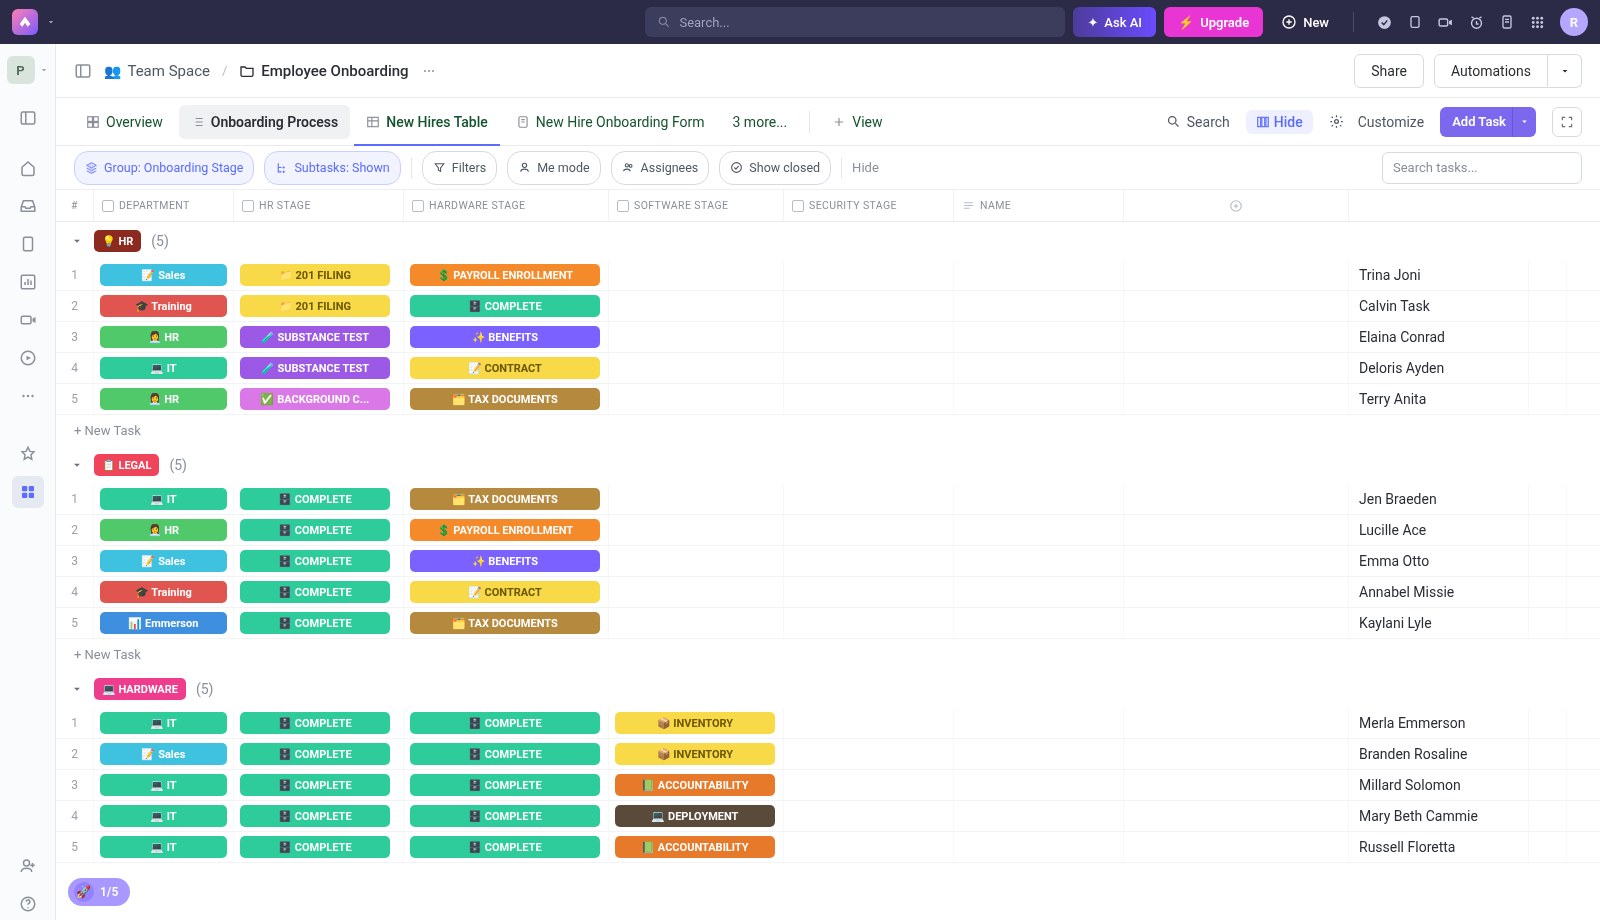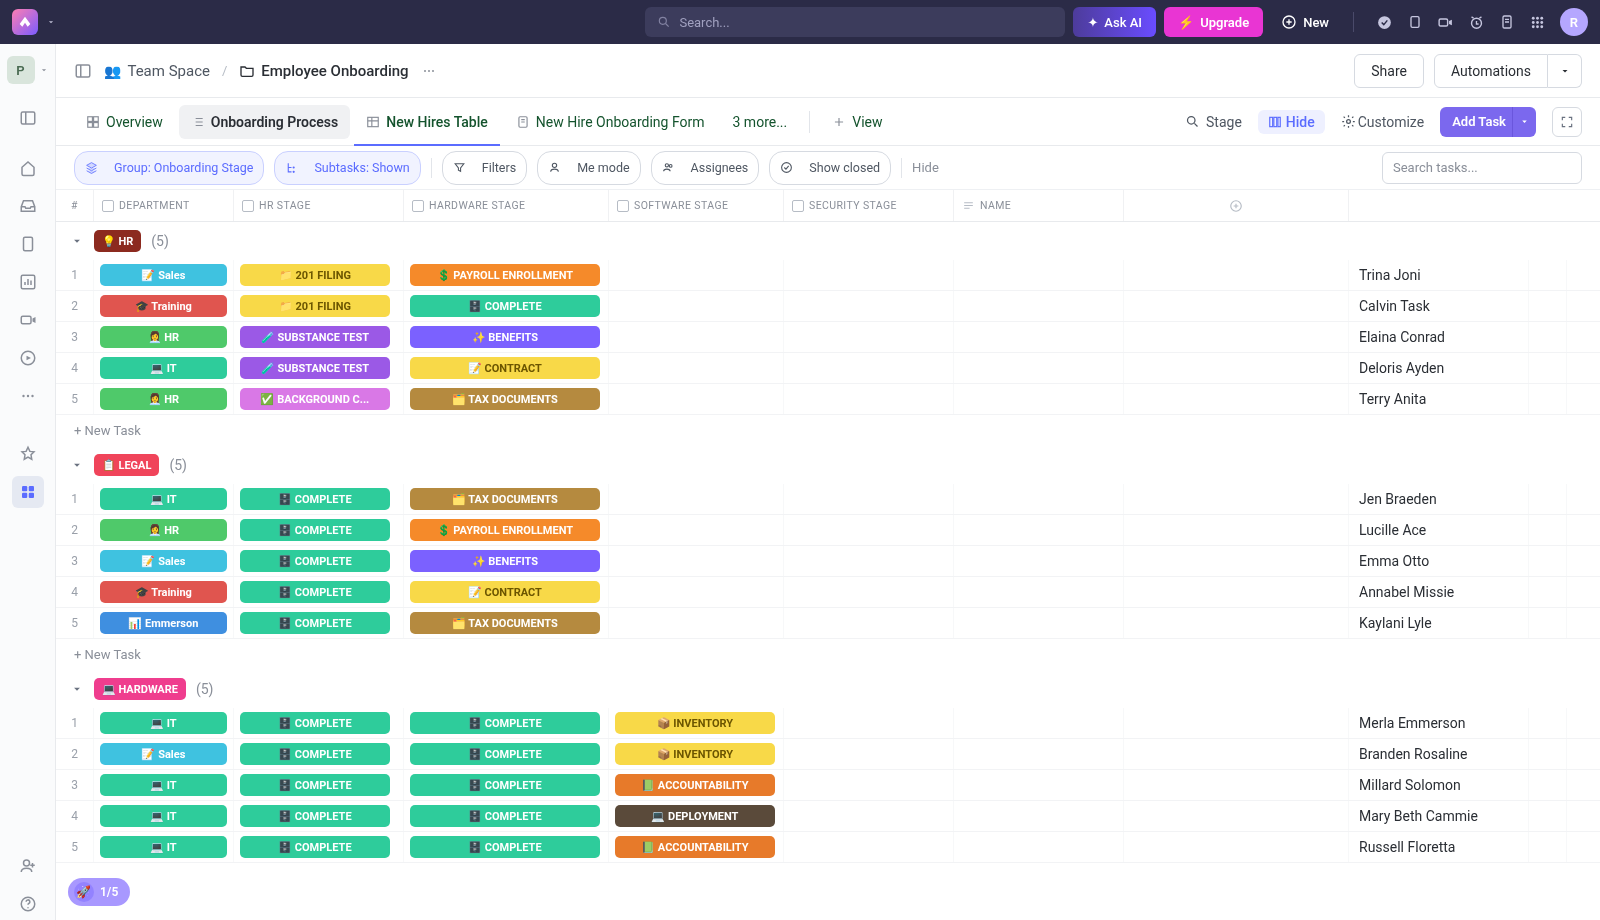--- a/index.html
+++ b/index.html
@@ -47,21 +47,21 @@
 .vtab .ico { color:#8a8f99; }
 .viewtabs .vsep { width:1px; height:22px; background:#e2e5ea; margin:0 6px; }
 .viewtabs .right { margin-left:auto; display:flex; align-items:center; gap:16px; font-size:14px; color:#4f5762; }
 .pill-hide { background:#eef0ff; color:#5b6cff; padding:4px 10px; border-radius:6px; display:flex; align-items:center; gap:4px; font-weight:500; }
 .btn-add { height:30px; background:#7b68ee; color:#fff; border-radius:6px; padding:0 12px; display:flex; align-items:center; font-weight:600; font-size:13px; }
 .btn-add-caret { width:24px; height:30px; background:#7b68ee; border-left:1px solid #6a56dd; border-radius:0 6px 6px 0; margin-left:-6px; display:flex; align-items:center; justify-content:center; color:#fff; }
 .sqbtn { width:30px; height:30px; border:1px solid #d6dae1; border-radius:6px; display:flex; align-items:center; justify-content:center; color:#6a7280; }
 
 
 .filterrow { height:44px; display:flex; align-items:center; padding:0 18px; gap:10px; border-bottom:1px solid #eef0f3; }
-.chip { height:28px; padding:16px 10px; border:1px solid #d6dae1; border-radius:14px; display:flex; align-items:center; gap:16px; font-size:12.5px; color:#4f5762; background:#fff; }
+.chip { height:28px; padding:16px 10px; border:1px solid #d6dae1; border-radius:14px; display:flex; align-items:center; gap:6px; font-size:12.5px; color:#4f5762; background:#fff; }
 .chip.blue { border-color:#c9d0ff; background:#f1f3ff; color:#5b6cff; }
 .chip.blue .ico{ color:#5b6cff; }
 .filterrow .fsep { width:1px; height:20px; background:#e2e5ea; }
 .filterrow .right { margin-left:auto; }
 .searchbox { height:32px; width:200px; border:1px solid #d6dae1; border-radius:6px; padding:0 10px; font-size:13px; color:#8a8f99; display:flex; align-items:center; }
 
 
 .tablewrap { flex:1; overflow:auto; }
 .thead { display:grid; grid-template-columns:38px 140px 170px 205px 175px 170px 170px 225px 180px 38px; height:32px; align-items:center; border-bottom:1px solid #e8eaed; color:#8a8f99; font-size:10.5px; letter-spacing:.4px; }
 .thead .th { display:flex; align-items:center; gap:5px; padding:0 8px; border-right:1px solid #f0f1f3; height:100%; text-transform:uppercase; }
@@ -368,31 +368,31 @@
               </svg>
             </span>
             <span>View</span>
           </div>
       <div class="right">
         <span style="display:flex;align-items:center;gap:6px;cursor:pointer">
               <svg width="15" height="15" viewBox="0 0 24 24">
                 <circle cx="10" cy="10" r="6" fill="none" stroke="currentColor" stroke-width="2"></circle>
                 <path stroke="currentColor" stroke-width="2" d="M15 15l5 5"></path>
               </svg>
-              <span>Stage</span>
+              <span>Search</span>
             </span>
         <span class="pill-hide">
               <svg width="14" height="14" viewBox="0 0 24 24">
                 <rect x="3" y="4" width="5" height="16" fill="none" stroke="currentColor" stroke-width="2"></rect>
                 <rect x="10" y="4" width="5" height="16" fill="none" stroke="currentColor" stroke-width="2"></rect>
                 <rect x="17" y="4" width="4" height="16" fill="none" stroke="currentColor" stroke-width="2"></rect>
               </svg>
               <span>Hide</span>
             </span>
-        <span style="display:flex;align-items:center;gap:2px;cursor:pointer">
+        <span style="display:flex;align-items:center;gap:14px;cursor:pointer">
               <svg width="15" height="15" viewBox="0 0 24 24">
                 <circle cx="12" cy="12" r="3" fill="none" stroke="currentColor" stroke-width="2"></circle>
                 <path stroke="currentColor" stroke-width="2" fill="none" d="M12 2v3M12 19v3M4.2 4.2l2 2M17.8 17.8l2 2M2 12h3M19 12h3M4.2 19.8l2-2M17.8 6.2l2-2"></path>
               </svg>
               <span>Customize</span>
             </span>
         <div style="display:flex">
               <div class="btn-add">
                 <span>Add Task</span>
               </div>

